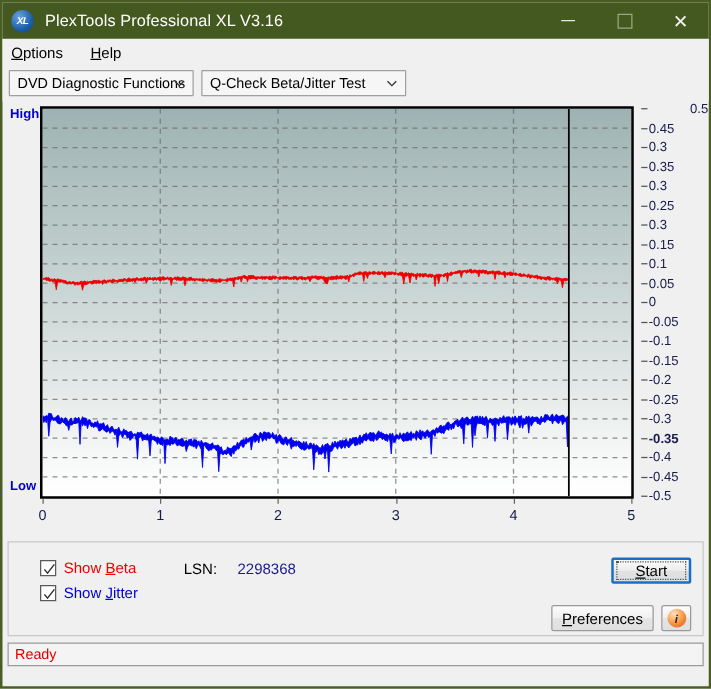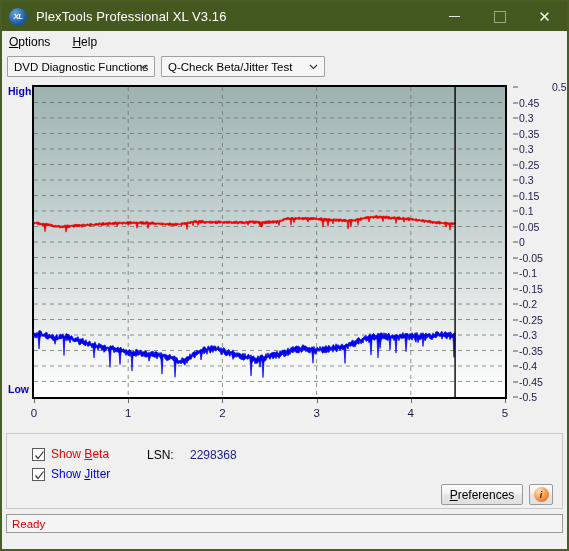--- a/index.html
+++ b/index.html
@@ -392,21 +392,21 @@
         <div class="ytick" style="top: 192px;">-0.1</div>
         <div class="ytickmark" style="top: 207.5px;"></div>
         <div class="ytick" style="top: 207.5px;">-0.15</div>
         <div class="ytickmark" style="top: 223px;"></div>
         <div class="ytick" style="top: 223px;">-0.2</div>
         <div class="ytickmark" style="top: 238.5px;"></div>
         <div class="ytick" style="top: 238.5px;">-0.25</div>
         <div class="ytickmark" style="top: 254px;"></div>
         <div class="ytick" style="top: 254px;">-0.3</div>
         <div class="ytickmark" style="top: 269.5px;"></div>
-        <div class="ytick" style="top: 269.5px;">-0.35</div>
+        <div class="ytick" style="top: 269.5px; font-weight: bold;">-0.35</div>
         <div class="ytickmark" style="top: 285px;"></div>
         <div class="ytick" style="top: 285px;">-0.4</div>
         <div class="ytickmark" style="top: 300.5px;"></div>
         <div class="ytick" style="top: 300.5px;">-0.45</div>
         <div class="ytickmark" style="top: 316px;"></div>
         <div class="ytick" style="top: 316px;">-0.5</div>
       </div>
     <div class="xaxis" id="xaxis">
         <div class="xtickmark" style="left: 2px;"></div>
         <div class="xtick" style="left: 2px;">0</div>
@@ -437,20 +437,25 @@
         <svg width="11" height="11" viewBox="0 0 11 11">
           <path d="M1.5 5.5 L4 8.5 L9.5 1.5" stroke="#333" stroke-width="1.2" fill="none"></path>
         </svg>
       </div>
       <div class="chk-label blue">Show <u>J</u>itter</div>
     </div>
 
     <div class="lsn-label">LSN:</div>
     <div class="lsn-value">2298368</div>
 
+    <div class="btn btn-start">
+      <div class="inner">
+        <span><u>S</u>tart</span>
+      </div>
+    </div>
     <div class="btn btn-prefs">
       <span><u>P</u>references</span>
     </div>
     <div class="btn btn-info">
       <div class="info-ball">i</div>
     </div>
   </div>
 
   <div class="statusbar">
     <span class="status-text">Ready</span>

